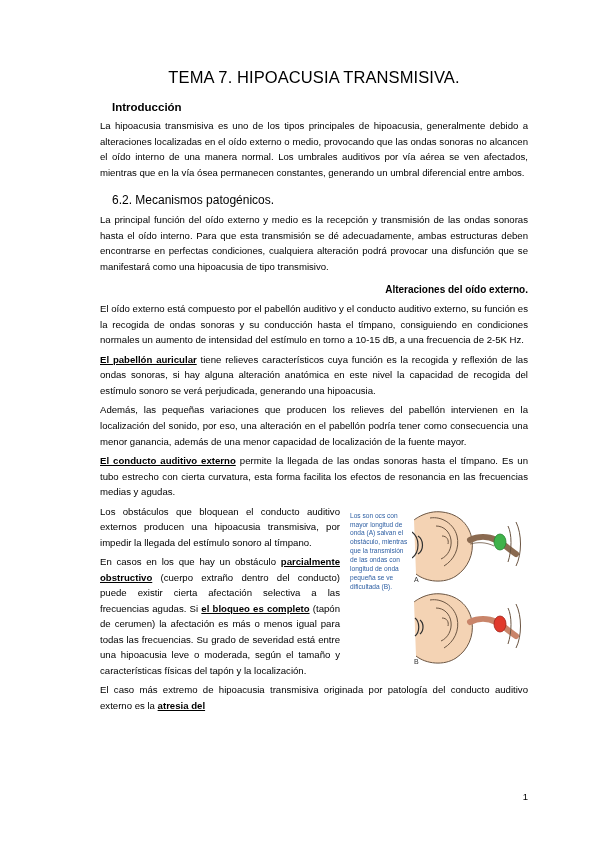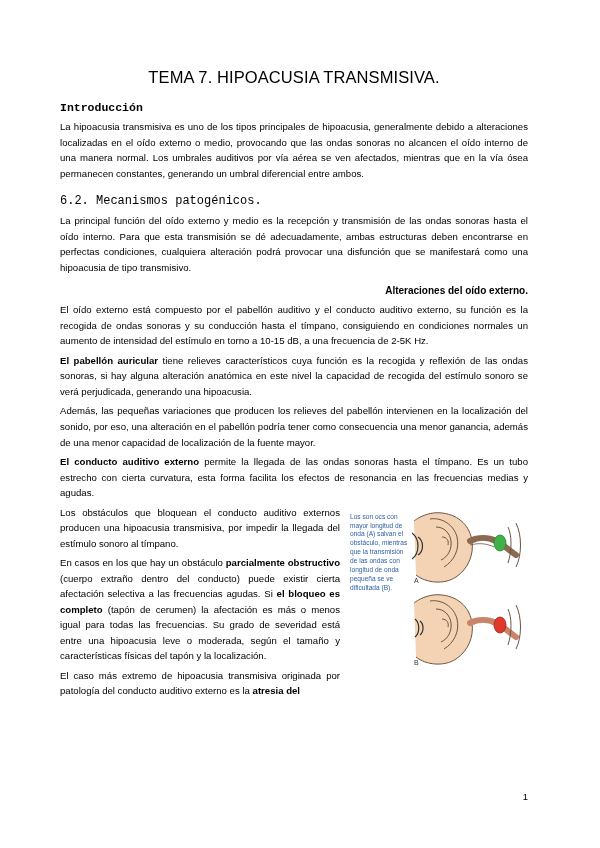--- a/index.html
+++ b/index.html
@@ -14,34 +14,33 @@
     color: #000000;
     position: relative;
     overflow: hidden;
   }
   .page {
     position: absolute;
     left: 0; top: 0;
     width: 600px;
     height: 848px;
     box-sizing: border-box;
-    padding: 56px 72px 40px 60px;
+    padding: 56px 72px 40px 100px;
   }
   h1.doc-title {
     font-size: 16.5px;
     font-weight: normal;
     text-align: center;
     margin: 12px 0 14px 0;
     letter-spacing: 0.1px;
   }
   h2.section-heading {
     font-size: 11.5px;
     font-weight: bold;
-    margin: 0 0 5px 0;
-    font-family: Liberation Mono, monospace;
+    margin: 0 0 5px 12px;
   }
   h2.section-heading.spaced {
     margin-top: 13px;
     font-weight: normal;
     font-size: 12px;
   }
   h3.center-heading {
     font-size: 10px;
     font-weight: bold;
     text-align: right;
@@ -50,21 +49,21 @@
   p {
     font-size: 9.6px;
     line-height: 1.62;
     text-align: justify;
     margin: 0 0 4px 0;
   }
   p.just-full {
     text-align: justify;
     text-align-last: left;
   }
-  b { font-weight: bold; }
+  b { font-weight: bold; text-decoration: underline; }
   .figure-float {
     float: right;
     width: 178px;
     margin: 2px 0 4px 10px;
   }
   .fig-caption {
     font-size: 6.6px;
     line-height: 1.35;
     color: #2e5fa3;
     width: 58px;

